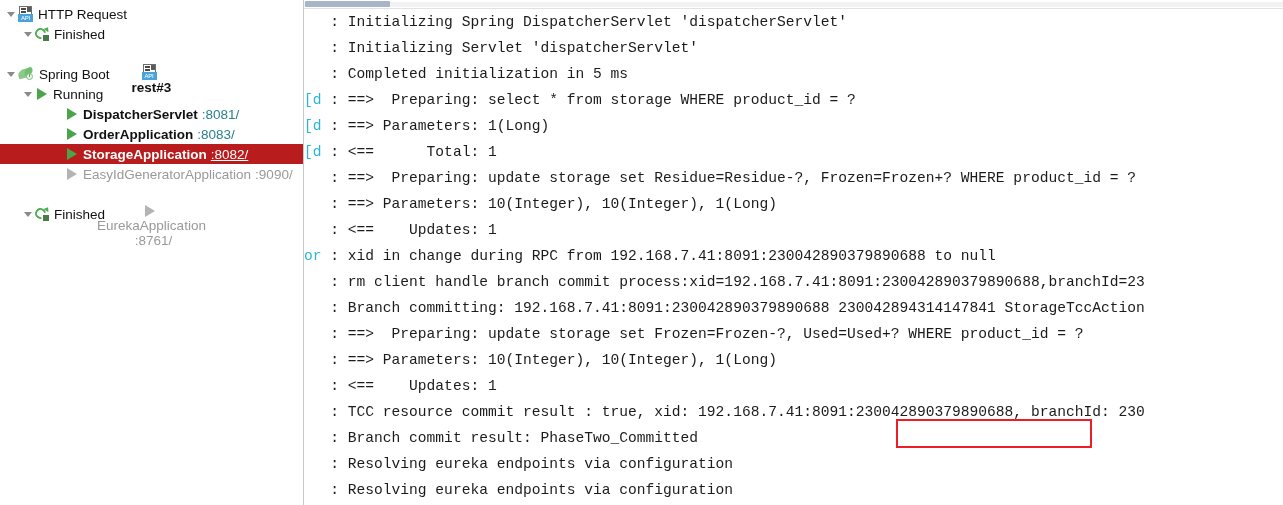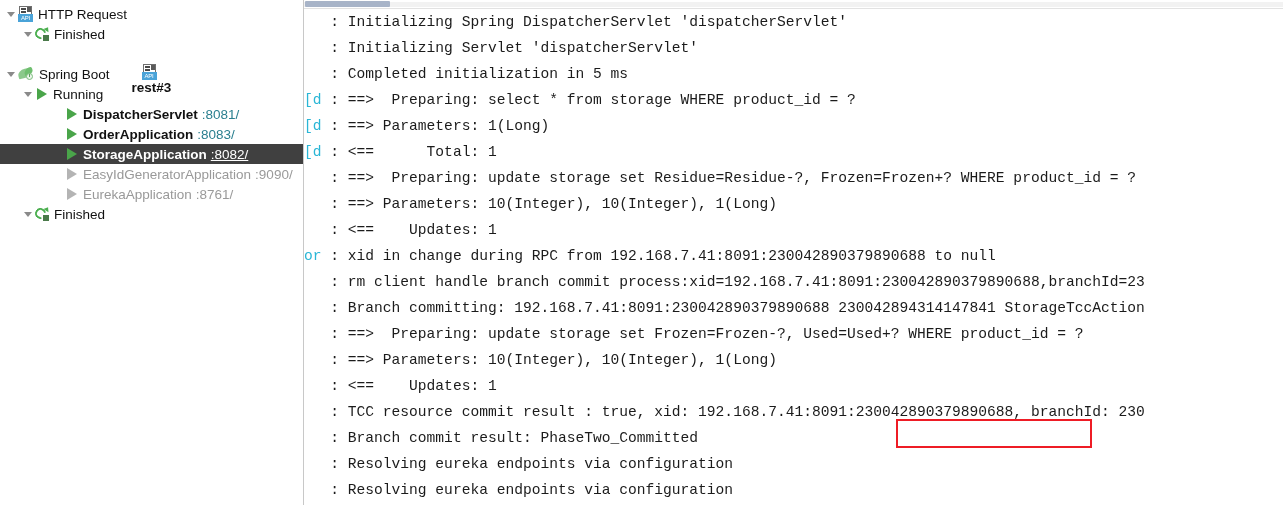--- a/index.html
+++ b/index.html
@@ -23,21 +23,21 @@
   }
   .tree-row{
     position:relative;
     height:20px;
     display:flex;align-items:center;
     white-space:nowrap;
     font-size:13.5px;
     color:#111111;
     cursor:default;
   }
-  .tree-row.selected{background:#404040;}
+  .tree-row.selected{background:#b91c1c;}
   .tree-row.selected .lbl,
   .tree-row.selected .port{color:#ffffff;}
   .tree-row.selected .port{text-decoration:underline;}
 
   .indent{display:inline-block;flex:0 0 auto;}
   .arrow{
     flex:0 0 auto;width:14px;height:20px;position:relative;
   }
   .arrow.down::before{
     content:"";position:absolute;left:3px;top:8px;
@@ -216,21 +216,21 @@
       </div>
       <div class="tree-row" style="position: absolute; left: 0px; right: 0px; top: 164px;">
         <span class="indent" style="width:51px"></span>
         <span class="arrow"></span>
         <span class="icon ic-run dim">
           <span class="tri"></span>
         </span>
         <span class="lbl bold dim">EasyIdGeneratorApplication</span>
         <span class="port dim">:9090/</span>
       </div>
-      <div class="tree-row" style="position: absolute; left: 0px; right: 0px; top: 184px;">
+      <div class="tree-row" style="position: absolute; left: 0px; right: 0px; top: 184px; flex-direction: column;">
         <span class="indent" style="width:51px"></span>
         <span class="arrow"></span>
         <span class="icon ic-run dim">
           <span class="tri"></span>
         </span>
         <span class="lbl bold dim">EurekaApplication</span>
         <span class="port dim">:8761/</span>
       </div>
       <div class="tree-row" style="position: absolute; left: 0px; right: 0px; top: 204px;">
         <span class="indent" style="width:21px"></span>

